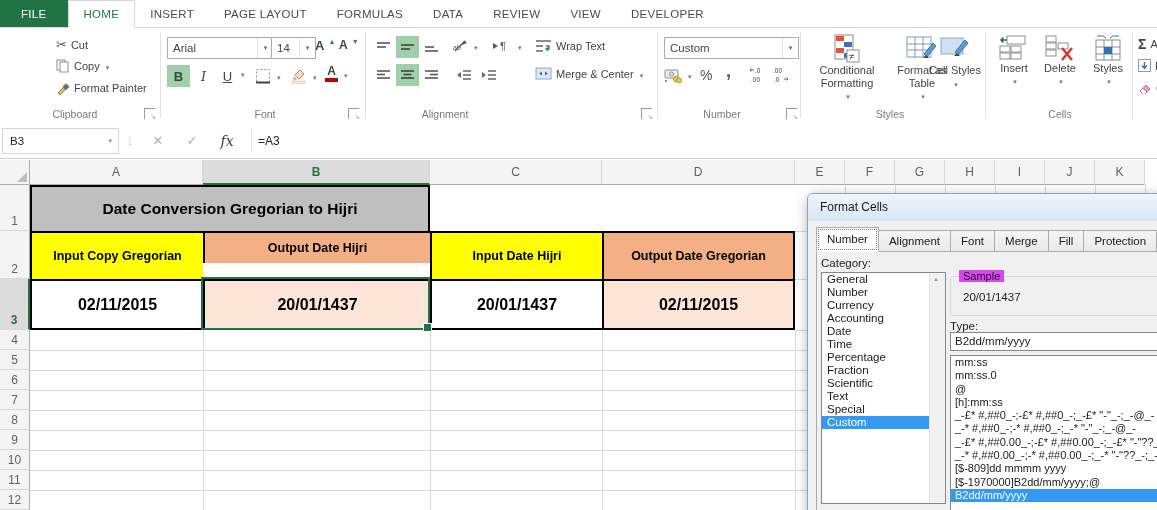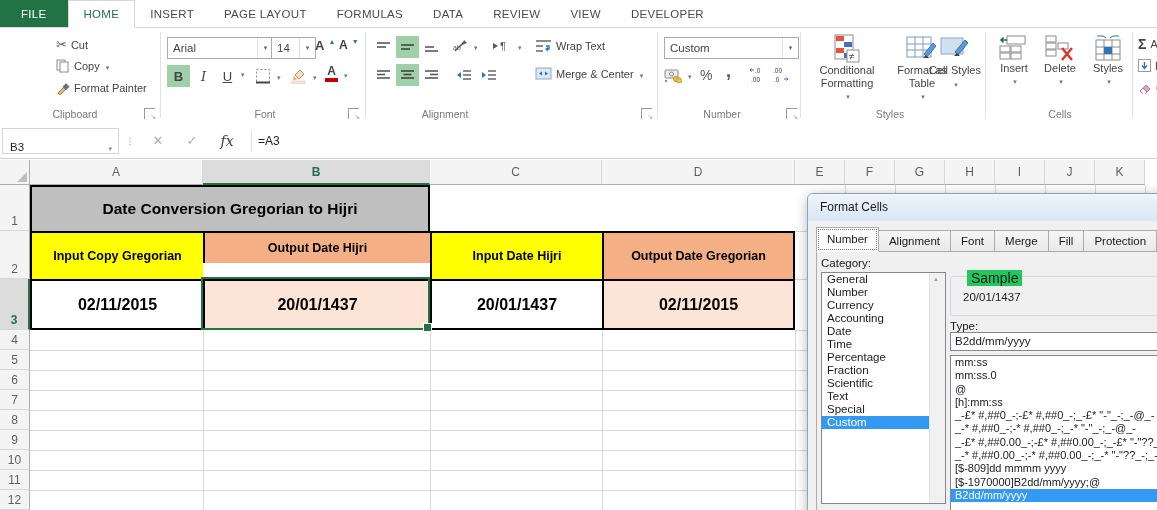--- a/index.html
+++ b/index.html
@@ -20,21 +20,21 @@
   .caret:after{content:"▾";font-size:7px;color:#777;margin-left:2px}
   .combo{position:absolute;border:1px solid #ABABAB;background:#fff;height:20px;display:flex;align-items:center;font-size:11.5px;padding-left:5px}
   .combo .cend{margin-left:auto;width:15px;height:100%;display:flex;align-items:center;justify-content:center;border-left:1px solid #E0E0E0;color:#666;font-size:7px}
   .tgl{position:absolute;width:23px;height:22px;display:flex;align-items:center;justify-content:center}
   .tgl.on{background:#9FD0A8}
   .bigbtn{position:absolute;display:flex;flex-direction:column;align-items:center;font-size:11px;color:#444}
   .ic{display:inline-block;vertical-align:middle}
   .twoline{width:78px;text-align:center;line-height:12.5px}
   
   .fbar{position:absolute;left:0;top:123px;width:1157px;height:35px;background:#FFF;border-bottom:1px solid #CFCFCF;display:flex;align-items:center;z-index:5}
-  .namebox{width:108px;height:24px;margin-left:2px;border:1px solid #D6D6D6;display:flex;align-items:flex-end;font-size:11.5px;padding-left:7px;color:#222}
+  .namebox{width:108px;height:24px;margin-left:2px;border:1px solid #D6D6D6;display:flex;align-items:center;font-size:11.5px;padding-left:7px;color:#222}
   .namebox .nbcaret{margin-left:auto;margin-right:6px;font-size:7px;color:#888}
   .fbdots{width:22px;text-align:center;color:#B9B9B9;font-size:11px}
   .fbtn{width:34px;text-align:center;font-size:13px;color:#AFAFAF}
   .fxbtn{width:36px;text-align:center;font-family:"DejaVu Serif",serif;font-style:italic;font-size:14px;color:#3C3C3C}
   .fsep{width:1px;height:22px;background:#E2E2E2;margin:0 6px}
   .ftext{font-size:12px;color:#222}
   
   .sheet{position:absolute;left:0;top:160px;width:1157px;height:350px;background:#fff}
   .chdr{position:absolute;top:0;height:25px;background:#F4F4F4;border-right:1px solid #D8D8D8;border-bottom:1px solid #ACACAC;
         display:flex;align-items:center;justify-content:center;font-size:12px;color:#5F5F5F;box-sizing:border-box}
@@ -65,21 +65,21 @@
         background:linear-gradient(#F5F5F5,#E9E9E9);font-size:11.5px;color:#1A1A1A}
   .dtab.active{height:23px;line-height:23px;background:#fff;border-bottom:1px solid #fff;position:relative;z-index:3;
                outline:1px dotted #7a7a7a;outline-offset:-3px}
   .dlbl{position:absolute;font-size:11.5px;color:#1A1A1A}
   .catlist{position:absolute;left:13px;top:78px;width:125px;height:232px;background:#fff;border:1px solid #828790;box-sizing:border-box;overflow:hidden}
   .catlist .sb{position:absolute;right:0;top:0;bottom:0;width:15px;background:#F1F1F1;border-left:1px solid #E3E3E3}
   .catlist .sb:before{content:"▲";position:absolute;top:3px;left:3px;font-size:6px;color:#9D9D9D}
   .citem{height:13px;line-height:13px;padding-left:5px;font-size:11.5px;white-space:nowrap}
   .citem.sel{background:#3399F3;color:#fff}
   .grpbox{position:absolute;left:142px;top:82px;width:245px;height:38px;border:1px solid #D5D9DD;border-radius:3px}
-  .grpbox .glab{position:absolute;left:16px;top:-7px;background:#22c55e;padding:0 4px;font-size:14px}
+  .grpbox .glab{position:absolute;left:8px;top:-7px;background:#d946ef;padding:0 4px;font-size:11px}
   .grpbox .gval{position:absolute;left:12px;top:14px;font-size:11.5px}
   .typein{position:absolute;left:142px;top:138px;width:245px;height:19px;background:#fff;border:1px solid #828790;box-sizing:border-box;
           line-height:17px;padding-left:4px;font-size:11.5px;white-space:nowrap;overflow:hidden}
   .typelist{position:absolute;left:142px;top:161px;width:245px;height:170px;background:#fff;border:1px solid #828790;box-sizing:border-box;overflow:hidden}
   .titem{height:13.3px;line-height:13.3px;padding-left:4px;font-size:11px;white-space:nowrap;overflow:hidden}
   .titem.sel{background:#3399F3;color:#fff}
   svg{display:block}
 </style>
 </head>
 <body>

